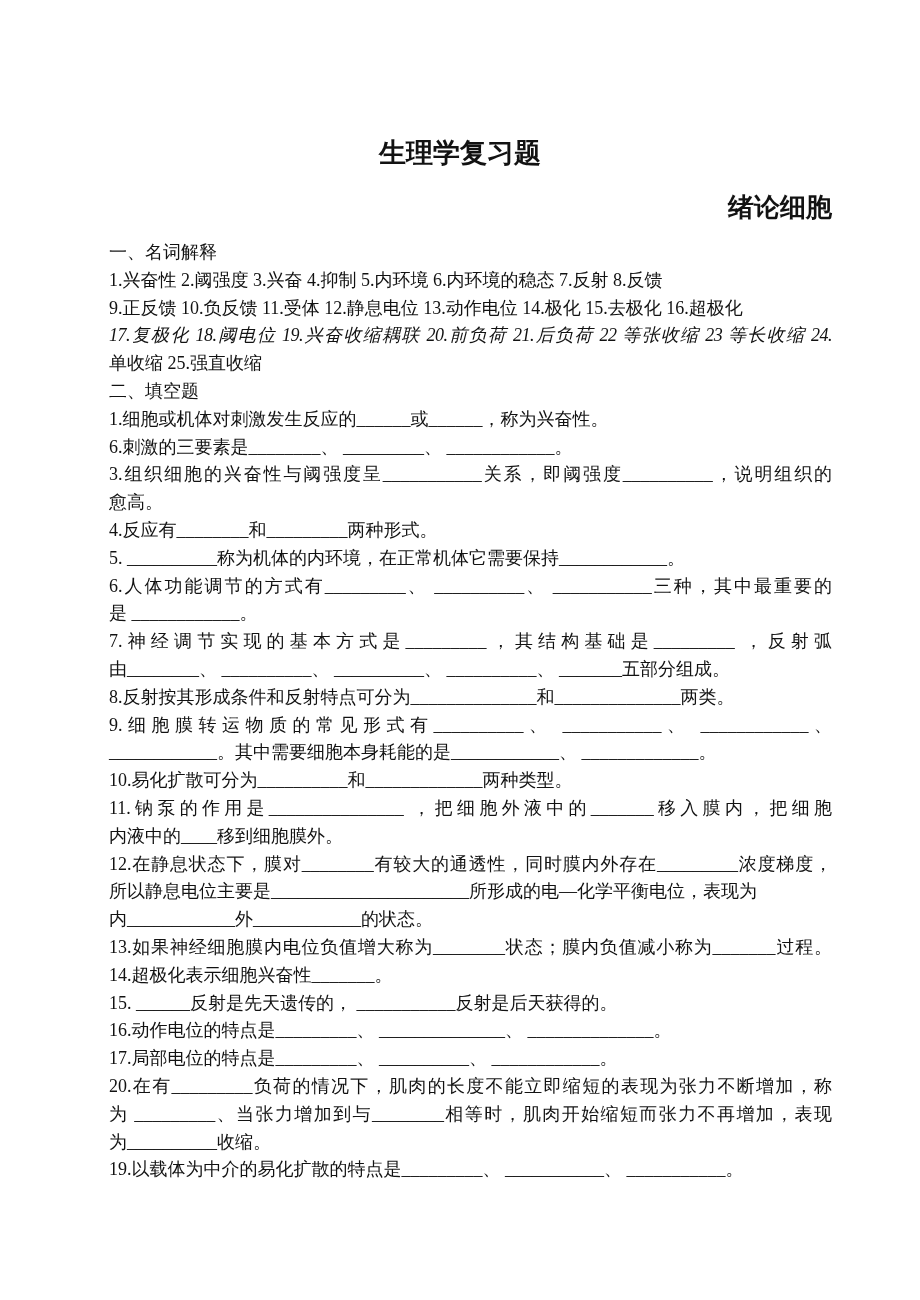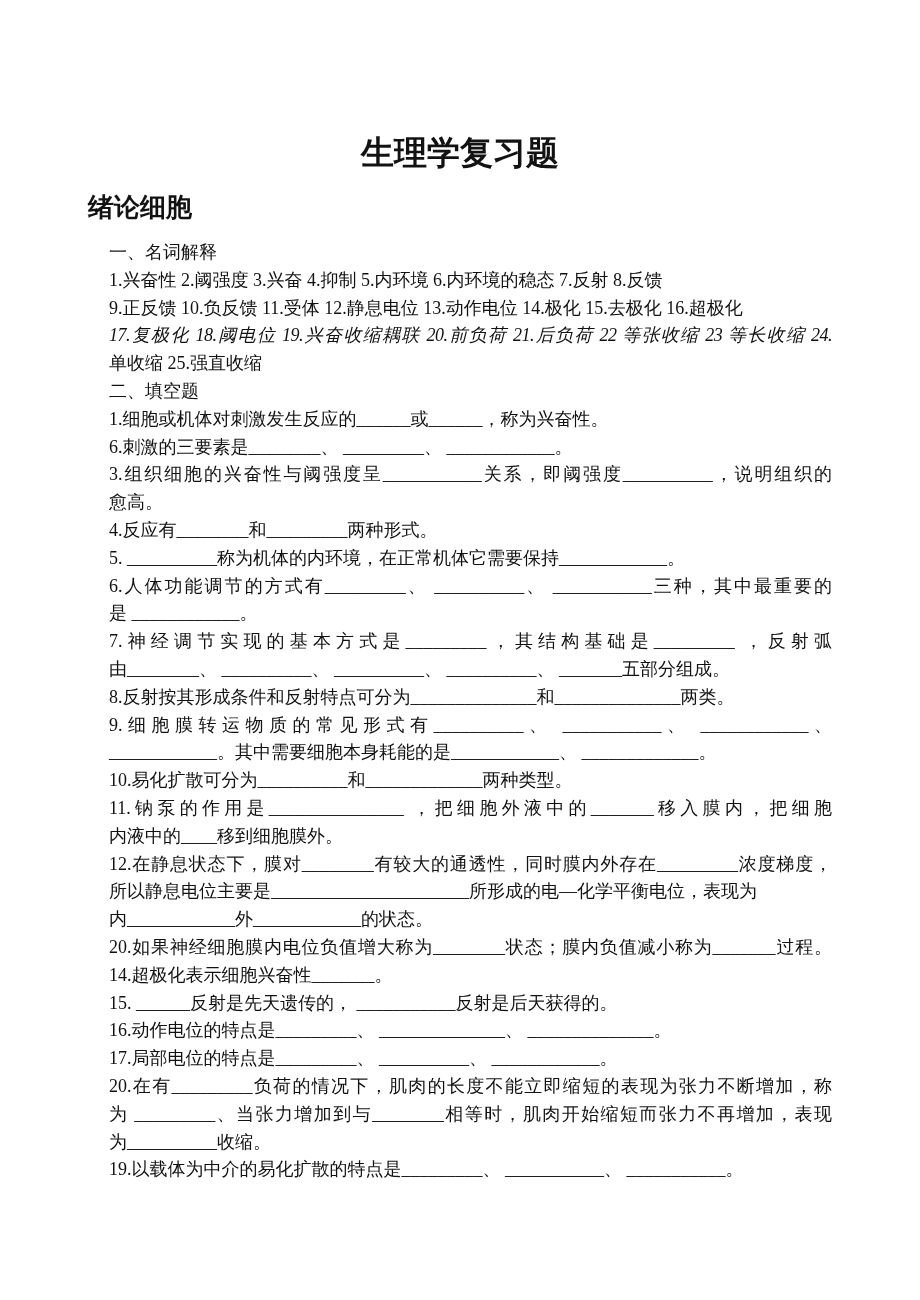--- a/index.html
+++ b/index.html
@@ -13,31 +13,31 @@
     overflow: hidden;
     color: #121212;
     font-family: "Liberation Serif", "DejaVu Serif", serif;
   }
   .page {
     width: 744px;
     margin: 0 auto;
   }
   .title {
     padding-top: 134px;
-    font-size: 33px;
+    font-size: 27px;
     line-height: 38px;
     font-weight: bold;
     text-align: center;
   }
   .subtitle {
     margin-top: 20px;
     font-size: 26px;
     line-height: 32px;
     font-weight: bold;
-    text-align: left;
+    text-align: right;
   }
   .body-text {
     margin-top: 15px;
     font-size: 18px;
     line-height: 27.8px;
     margin-left: 21px;
   }
   .ln {
     white-space: pre-wrap;
     text-align: left;
@@ -81,21 +81,21 @@
     <div class="ln">由________、 __________、 __________、 __________、 _______五部分组成。</div>
     <div class="ln">8.反射按其形成条件和反射特点可分为______________和______________两类。</div>
     <div class="ln j">9.细胞膜转运物质的常见形式有__________、 ___________、 ____________、</div>
     <div class="ln">____________。其中需要细胞本身耗能的是____________、 _____________。</div>
     <div class="ln">10.易化扩散可分为__________和_____________两种类型。</div>
     <div class="ln j">11.钠泵的作用是_______________ ，把细胞外液中的_______移入膜内，把细胞</div>
     <div class="ln">内液中的____移到细胞膜外。</div>
     <div class="ln j">12.在静息状态下，膜对________有较大的通透性，同时膜内外存在_________浓度梯度，</div>
     <div class="ln">所以静息电位主要是______________________所形成的电—化学平衡电位，表现为</div>
     <div class="ln">内____________外____________的状态。</div>
-    <div class="ln j">20.如果神经细胞膜内电位负值增大称为________状态；膜内负值减小称为_______过程。</div>
+    <div class="ln j">13.如果神经细胞膜内电位负值增大称为________状态；膜内负值减小称为_______过程。</div>
     <div class="ln">14.超极化表示细胞兴奋性_______。</div>
     <div class="ln">15. ______反射是先天遗传的， ___________反射是后天获得的。</div>
     <div class="ln">16.动作电位的特点是_________、 ______________、 ______________。</div>
     <div class="ln">17.局部电位的特点是_________、 __________、 ____________。</div>
     <div class="ln j">20.在有_________负荷的情况下，肌肉的长度不能立即缩短的表现为张力不断增加，称</div>
     <div class="ln j">为 _________、当张力增加到与________相等时，肌肉开始缩短而张力不再增加，表现</div>
     <div class="ln">为__________收缩。</div>
     <div class="ln">19.以载体为中介的易化扩散的特点是_________、 ___________、 ___________。</div>
 
   </div>

